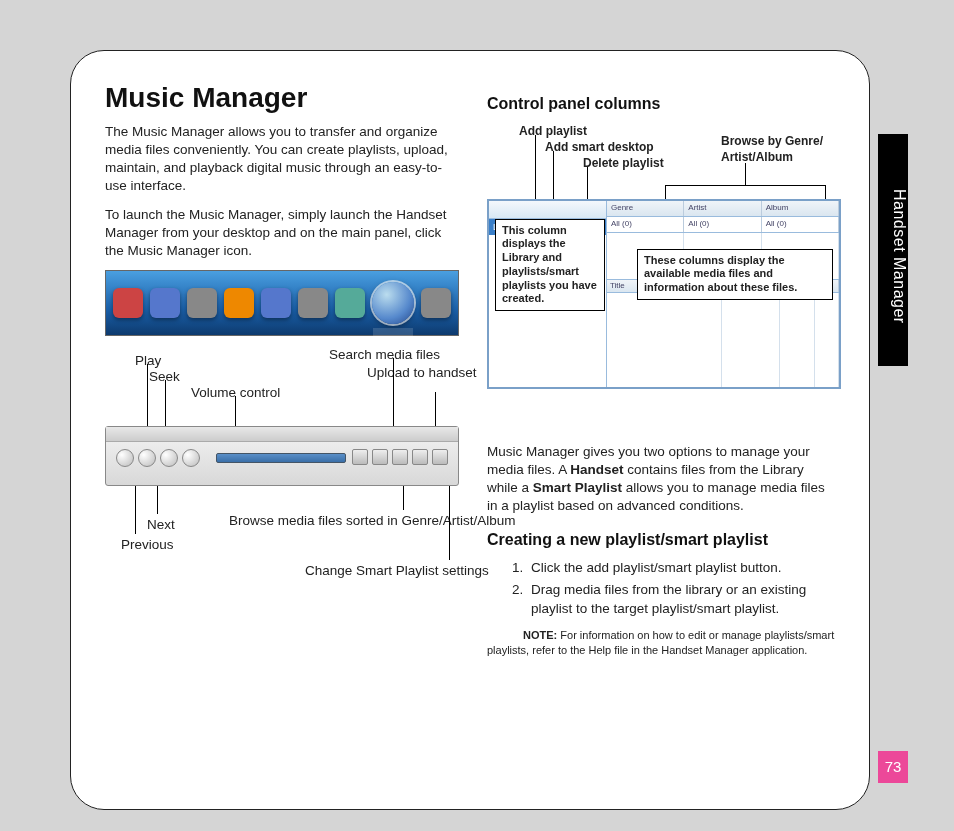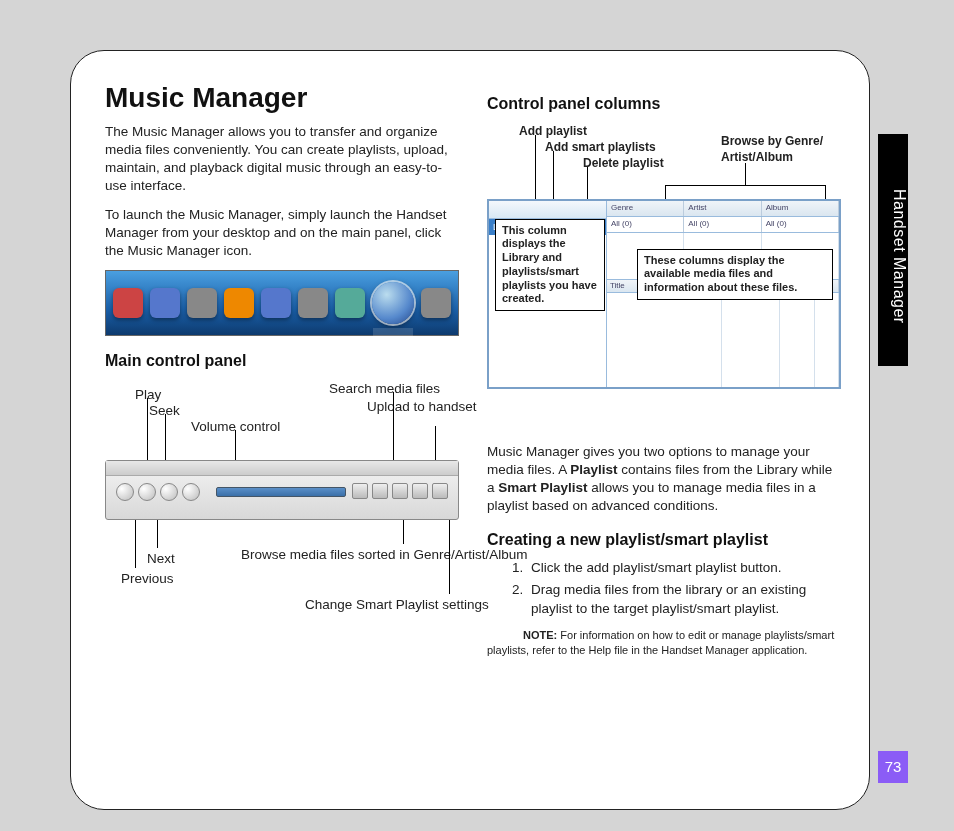--- a/index.html
+++ b/index.html
@@ -51,21 +51,21 @@
     font-size: 16px;
     padding-top: 12px;
     letter-spacing: 0.5px;
   }
   .page-num {
     position: absolute;
     right: 46px;
     bottom: 48px;
     width: 30px;
     height: 32px;
-    background: #8b5cf6;
+    background: #ec4899;
     color: #fff;
     text-align: center;
     font-size: 15px;
     line-height: 32px;
   }
 
   
   .dock {
     width: 354px;
     height: 66px;
@@ -195,21 +195,20 @@
         <span class="icon blue"></span>
         <span class="icon gray"></span>
         <span class="icon orange"></span>
         <span class="icon blue"></span>
         <span class="icon gray"></span>
         <span class="icon green"></span>
         <span class="music"></span>
         <span class="icon gray"></span>
       </div>
 
-      <h2>Main control panel</h2>
 
       <div class="panel-wrap">
 
         <div class="plt" style="top:6px; left:30px">Play</div>
         <div class="plt" style="top:22px; left:44px">Seek</div>
         <div class="plt" style="top:38px; left:86px">Volume control</div>
         <div class="plt" style="top:0px; left:224px">Search media files</div>
         <div class="plt" style="top:18px; left:262px; text-align:right; width:90px">Upload to handset</div>
 
         <div class="line lv" style="left:42px; top:18px; height:74px"></div>
@@ -230,37 +229,37 @@
               <span></span>
               <span></span>
               <span></span>
               <span></span>
               <span></span>
             </div>
         </div>
 
         <div class="plt" style="top:170px; left:42px">Next</div>
         <div class="plt" style="top:190px; left:16px">Previous</div>
-        <div class="plt" style="top:166px; left:136px; width:220px; text-align:center">Browse media files sorted in Genre/Artist/Album</div>
+        <div class="plt" style="top:166px; left:124px; width:220px; text-align:center">Browse media files sorted in Genre/Artist/Album</div>
         <div class="plt" style="top:216px; left:200px; width:160px; text-align:right">Change Smart Playlist settings</div>
 
         <div class="line lv" style="left:30px; top:140px; height:48px"></div>
         <div class="line lv" style="left:52px; top:140px; height:28px"></div>
         <div class="line lv" style="left:298px; top:140px; height:24px"></div>
         <div class="line lv" style="left:344px; top:140px; height:74px"></div>
       </div>
 
     </div>
 
     <div class="col right">
       <h2 style="">Control panel columns</h2>
 
       <div class="colshot-wrap">
         <div class="cl" style="top:0; left:32px">Add playlist</div>
-        <div class="cl" style="top:16px; left:58px">Add smart playlists</div>
+        <div class="cl" style="top:16px; left:58px">Add smart desktop</div>
         <div class="cl" style="top:32px; left:96px">Delete playlist</div>
         <div class="cl" style="top:10px; left:234px; width:120px; white-space:normal">Browse by Genre/ Artist/Album</div>
 
         <div class="line lv" style="left:48px; top:12px; height:70px"></div>
         <div class="line lv" style="left:66px; top:28px; height:54px"></div>
         <div class="line lv" style="left:100px; top:44px; height:38px"></div>
         <div class="line lh" style="left:178px; top:62px; width:160px"></div>
         <div class="line lv" style="left:178px; top:62px; height:20px"></div>
         <div class="line lv" style="left:258px; top:40px; height:22px"></div>
         <div class="line lv" style="left:338px; top:62px; height:20px"></div>
@@ -299,21 +298,21 @@
                 <div class="c" style="flex:0.4"></div>
               </div>
           </div>
         </div>
 
         <div class="callout" style="top:96px; left:8px; width:110px">This column displays the Library and playlists/smart playlists you have created.</div>
         <div class="callout" style="top:126px; left:150px; width:196px">These columns display the available media files and information about these files.</div>
       </div>
 
       <p style="margin-top:40px">
-        <span>Music Manager gives you two options to manage your media files. A </span><b>Playlist</b><span> contains files from the Library while a </span><b>Smart Playlist</b><span> allows you to manage media files in a playlist based on advanced conditions.</span>
+        <span>Music Manager gives you two options to manage your media files. A </span><b>Handset</b><span> contains files from the Library while a </span><b>Smart Playlist</b><span> allows you to manage media files in a playlist based on advanced conditions.</span>
       </p>
 
       <h2>Creating a new playlist/smart playlist</h2>
       <ol>
         <li>Click the add playlist/smart playlist button.</li>
         <li>Drag media files from the library or an existing playlist to the target playlist/smart playlist.</li>
       </ol>
 
       <p class="note"><b>NOTE:</b><span> For information on how to edit or manage playlists/smart playlists, refer to the Help file in the Handset Manager application.</span></p>
     </div>

